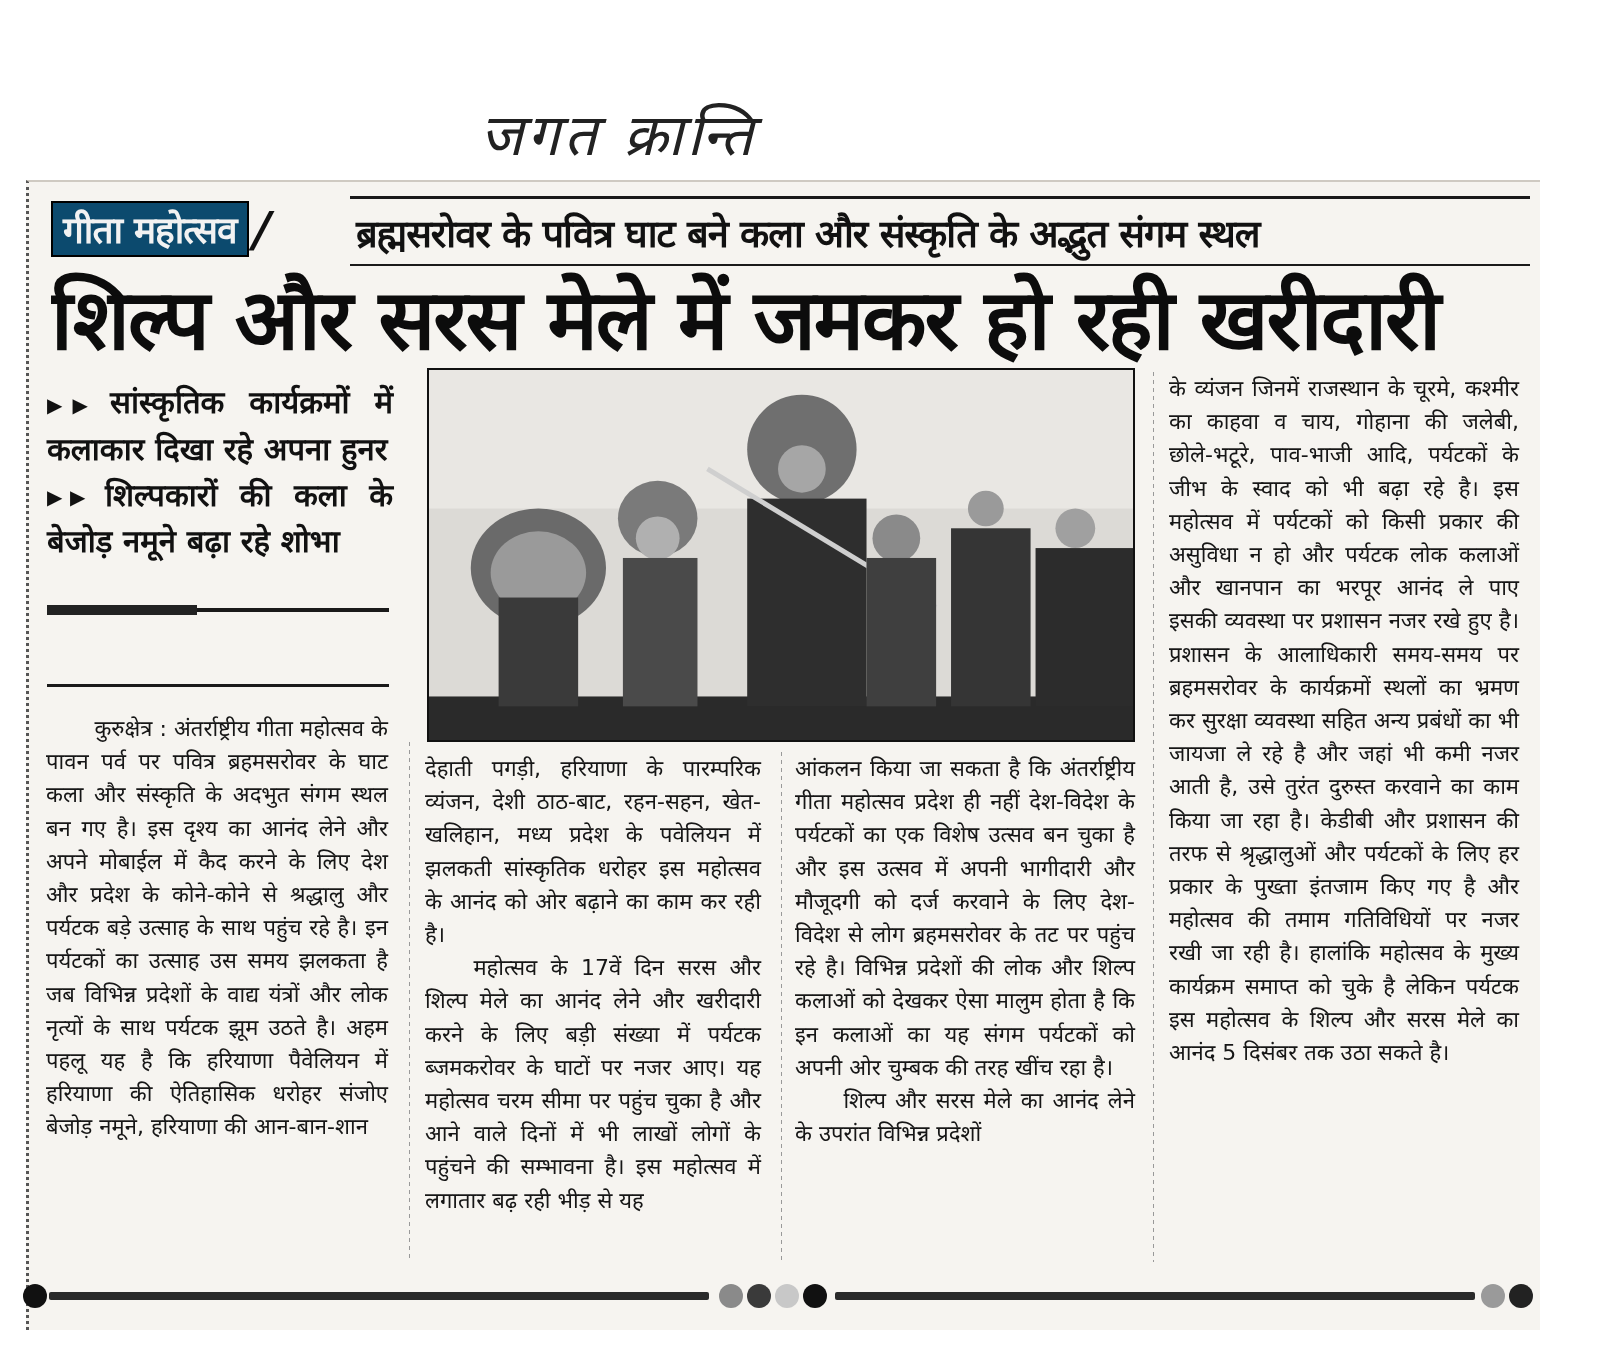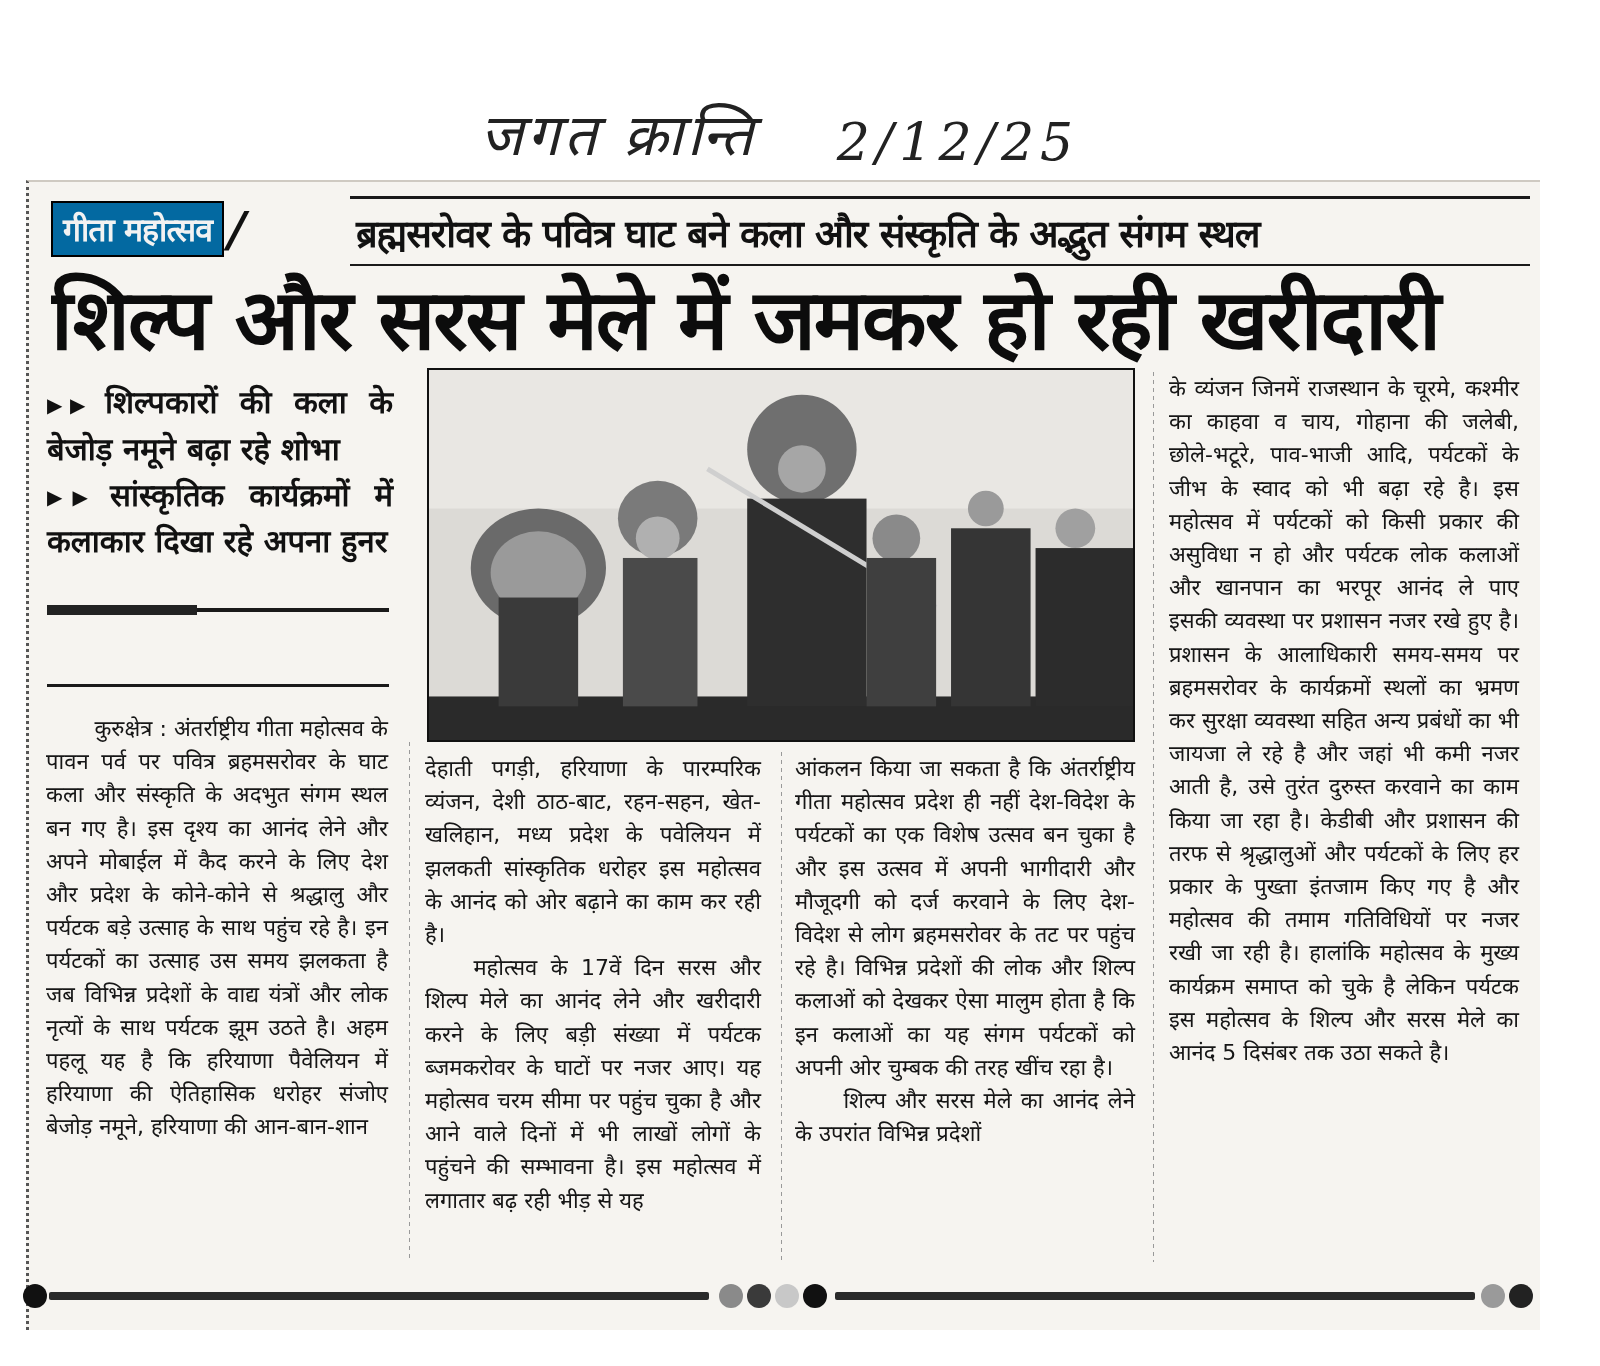--- a/index.html
+++ b/index.html
@@ -18,21 +18,21 @@
     .clipping {
       position: absolute; left: 26px; top: 180px; width: 1514px; height: 1150px;
       background: #f6f4f0;
       border-left: 3px dotted #555;
       border-top: 2px solid #cfcac2;
     }
 
     
     .kicker { position: absolute; left: 22px; top: 12px; height: 70px; display: flex; align-items: center; }
     .kicker-box {
-      background: #0369a1; color: #f2f2f2; font-weight: bold; font-size: 32px;
+      background: #0c4a6e; color: #f2f2f2; font-weight: bold; font-size: 37px;
       padding: 4px 10px 6px 10px; height: 56px; display: flex; align-items: center;
       border: 2px solid #000; letter-spacing: -1px;
     }
     .kicker-slash { font-size: 48px; font-weight: bold; margin: 0 8px 0 4px; color: #111; transform: skewX(-12deg); }
     .deck {
       position: absolute; left: 310px; top: 14px; width: 1180px; height: 70px;
       border-top: 3px solid #1a1a1a; border-bottom: 2px solid #1a1a1a;
       font-weight: bold; font-size: 38px; display: flex; align-items: center;
       padding-left: 6px; letter-spacing: -1px; color: #111; margin-left: 11px;
     }
@@ -77,39 +77,38 @@
 
     
     .footer-rule { position: absolute; top: 1110px; height: 8px; background: #2a2a2a; border-radius: 2px; }
     .dot { position: absolute; top: 1102px; width: 24px; height: 24px; border-radius: 50%; }
   </style>
 </head>
 <body>
 
 <div class="handwritten">
   <span>जगत क्रान्ति</span>
-  <span class="date">2/12/25</span>
 </div>
 
 <div class="clipping">
 
   <div class="kicker">
     <div class="kicker-box">गीता महोत्सव</div>
     <div class="kicker-slash">/</div>
   </div>
   <div class="deck">ब्रह्मसरोवर के पवित्र घाट बने कला और संस्कृति के अद्भुत संगम स्थल</div>
 
   <div class="headline">शिल्प और सरस मेले में जमकर हो रही खरीदारी</div>
 
   <div class="highlights">
     <div class="hl-item">
-      <span class="hl-arrow">▶▶</span><span>शिल्पकारों की कला के बेजोड़ नमूने बढ़ा रहे शोभा</span>
+      <span class="hl-arrow">▶▶</span><span>सांस्कृतिक कार्यक्रमों में कलाकार दिखा रहे अपना हुनर</span>
     </div>
     <div class="hl-item">
-      <span class="hl-arrow">▶▶</span><span>सांस्कृतिक कार्यक्रमों में कलाकार दिखा रहे अपना हुनर</span>
+      <span class="hl-arrow">▶▶</span><span>शिल्पकारों की कला के बेजोड़ नमूने बढ़ा रहे शोभा</span>
     </div>
   </div>
 
   <div class="byline-rule-top">
       <div class="tag"></div>
     </div>
   <div class="byline-rule-bottom"></div>
 
   <div class="photo">
     <svg viewBox="0 0 708 374" preserveAspectRatio="none">

